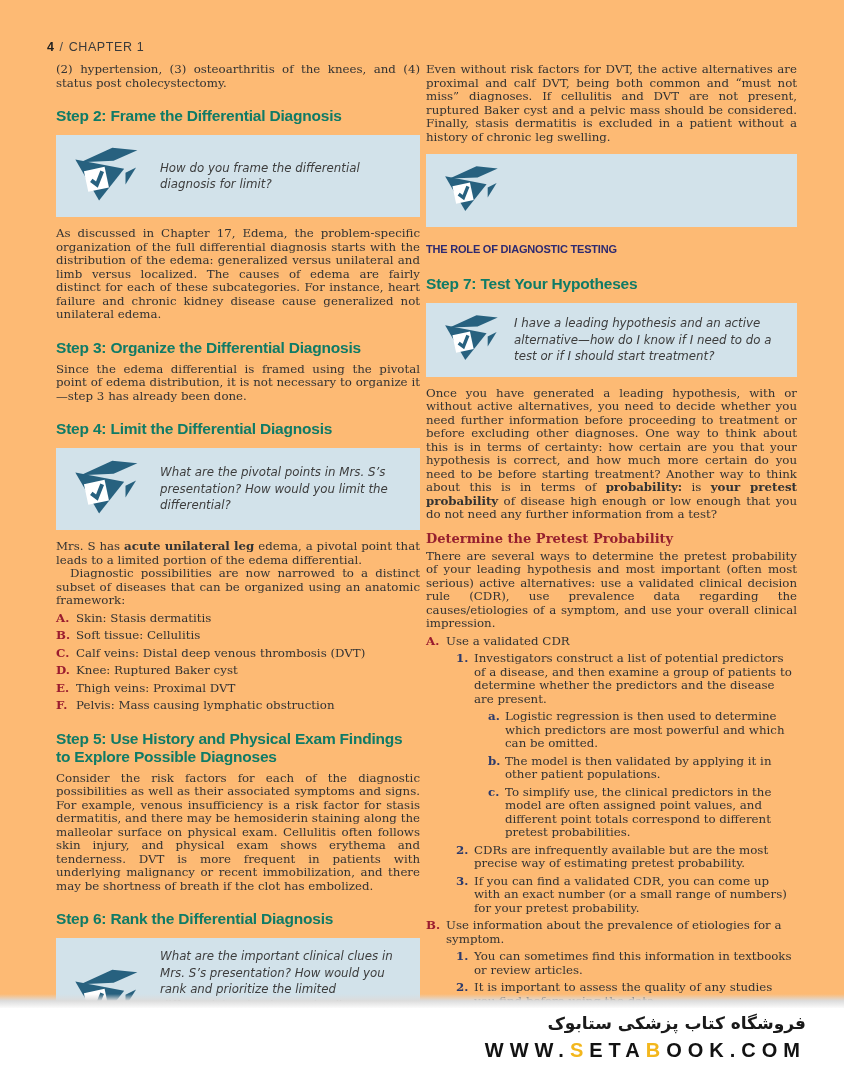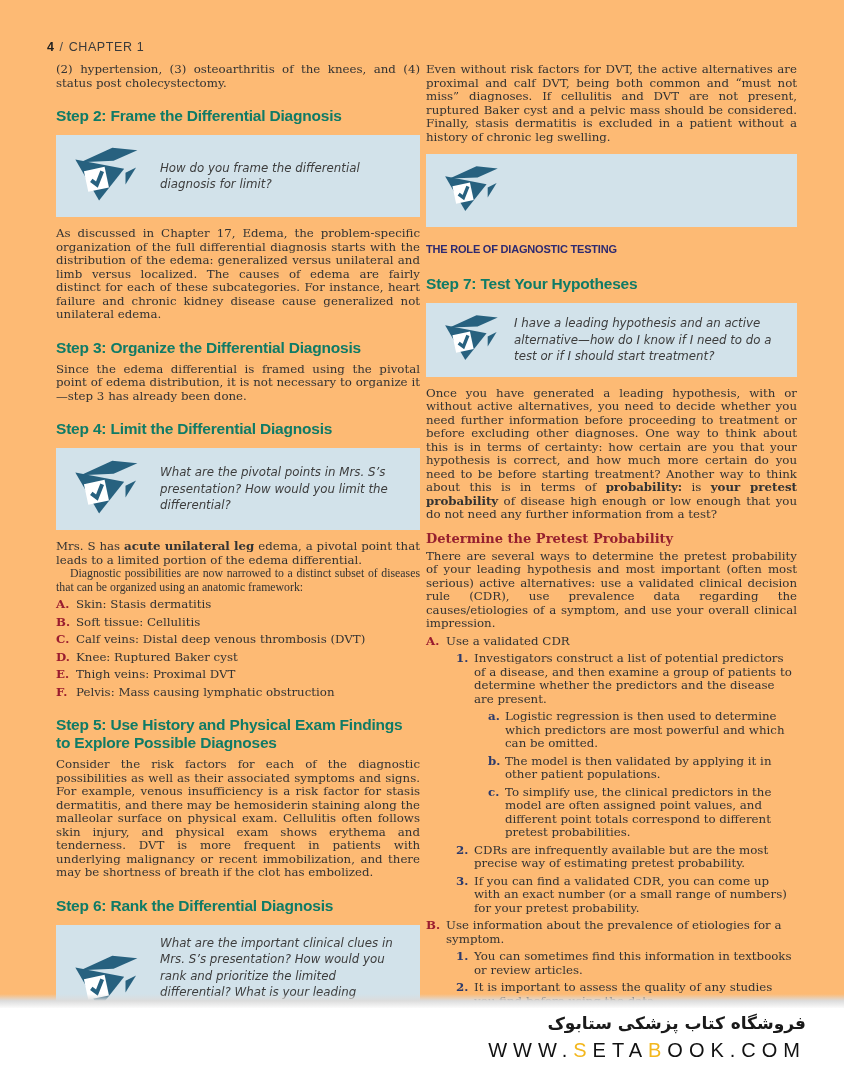--- a/index.html
+++ b/index.html
@@ -11,21 +11,21 @@
           font-size:12.5px;color:#3a3a3a;letter-spacing:.6px;}
   .header .num{font-weight:700;color:#1f1f1f;}
   .header .sep{margin:0 5px;color:#4a4a4a;}
 
   
   .col{position:absolute;top:63px;z-index:1;}
   .col-left{left:56px;width:364px;}
   .col-right{left:426px;width:371px;}
 
   p.body{margin:0;font-size:11.8px;line-height:13.5px;text-align:justify;color:#333;}
-  p.indent{text-indent:14px;font-family:Liberation Serif, serif;} 
+  p.indent{text-indent:14px;} 
 
   h2.step{margin:17px 0 6px;font-family:"Liberation Sans",sans-serif;font-weight:700;
           font-size:15.5px;line-height:18px;letter-spacing:-0.2px;color:#0f7b66;}
   h2.section{margin:13px 0 0;font-family:"Liberation Sans",sans-serif;font-weight:700;
           font-size:11px;line-height:18px;letter-spacing:-0.2px;color:#2e2a70;}
   h3.pretest{margin:9px 0 4px;font-size:13px;line-height:15px;font-weight:700;color:#96202f;}
 
   
   .callout{display:flex;align-items:center;background:#d2e2ea;margin:10px 0;
            padding:10px 14px 10px 18px;}
@@ -55,21 +55,21 @@
   .footer{position:absolute;left:0;top:1008px;width:844px;height:72px;background:#ffffff;z-index:6;}
   .f-left{position:absolute;left:70px;top:7px;display:flex;align-items:center;gap:13px;}
   .wm-block{display:flex;flex-direction:column;align-items:center;}
   .wordmark{font-family:"DejaVu Sans",sans-serif;font-size:29px;font-weight:700;line-height:31px;}
   .w-yellow{color:#f3b71d;}
   .w-gray{color:#a9a9a9;}
   .tagline{font-family:"DejaVu Sans",sans-serif;font-size:10.5px;color:#a0a0a0;margin-top:1px;}
   .divider{width:2px;height:52px;background:#e0e0e0;}
   .f-right{position:absolute;right:38px;top:4px;text-align:right;}
   .persian-title{font-family:"DejaVu Sans",sans-serif;font-size:17px;line-height:22px;color:#1a1a1a;font-weight:600;}
-  .url{font-family:"Liberation Sans",sans-serif;font-size:20px;font-weight:400;
+  .url{font-family:"Liberation Sans",sans-serif;font-size:20px;font-weight:700;
        letter-spacing:6px;color:#121212;margin-top:5px;white-space:nowrap;}
   .url .gold{color:#f3b71d;}
 </style>
 </head>
 <body>
 
 <div class="page">
 
   <div class="header">
     <span class="num">4</span><span class="sep">/</span><span class="chapter">CHAPTER 1</span>

